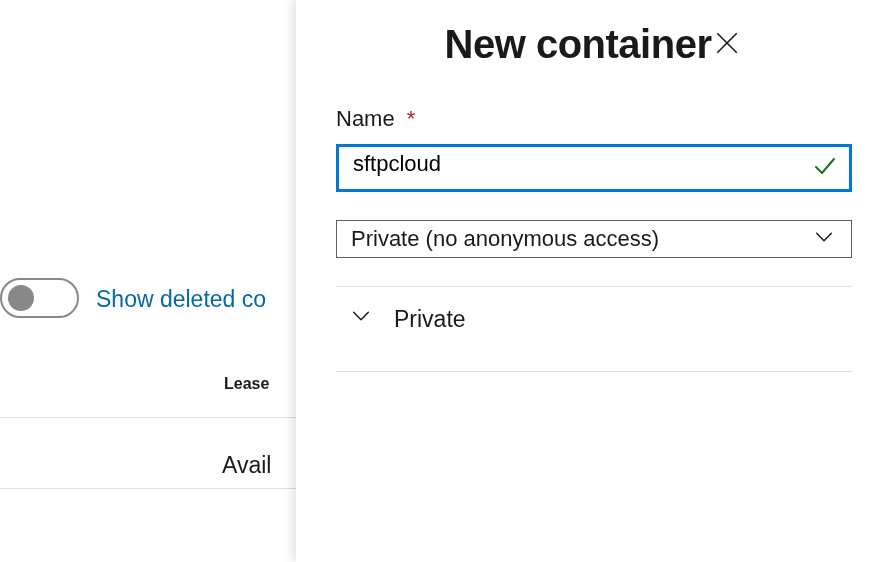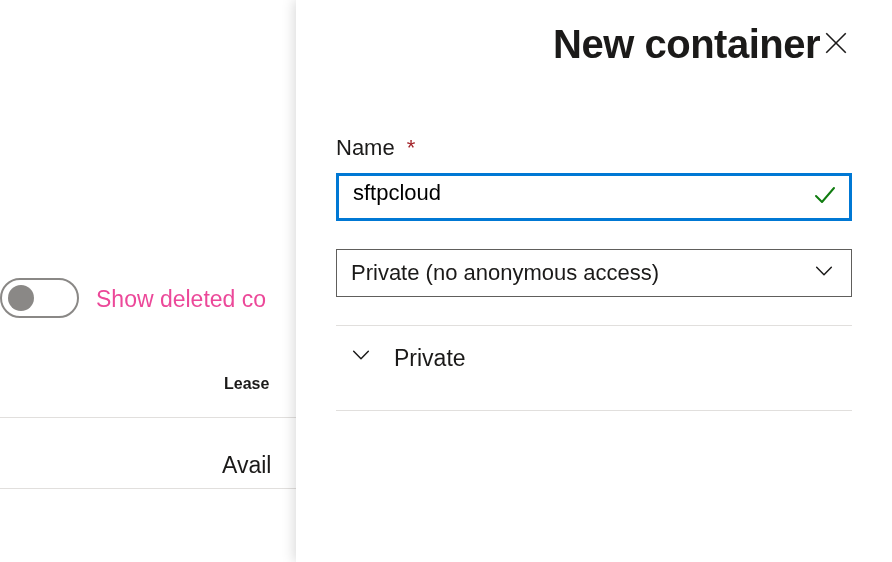--- a/index.html
+++ b/index.html
@@ -11,41 +11,41 @@
   .toggle {
     position: absolute; left: 0; top: 278px;
     width: 79px; height: 40px; border: 2px solid #8a8886; border-radius: 20px;
     background: #fff;
   }
   .toggle .knob {
     position: absolute; left: 6px; top: 50%; transform: translateY(-50%);
     width: 26px; height: 26px; border-radius: 50%; background: #8a8886;
   }
   .toggle-label {
-    position: absolute; left: 96px; top: 286px; font-size: 23px; color: #ec4899;
+    position: absolute; left: 96px; top: 286px; font-size: 23px; color: #0369a1;
   }
   .bg-table-header {
     position: absolute; left: 224px; top: 375px; font-size: 16px; font-weight: 600;
   }
   .bg-table-cell {
     position: absolute; left: 222px; top: 452px; font-size: 23px;
   }
   .bg-table-hr-top { position: absolute; left: 0; top: 417px; width: 310px; height: 1px; background: #e1dfdd; }
   .bg-table-hr-bot { position: absolute; left: 0; top: 488px; width: 310px; height: 1px; background: #e1dfdd; }
 
   
   .panel {
     position: absolute; left: 296px; top: 0; width: 596px; height: 562px;
     background: #fff;
     box-shadow: -2px 0 12px rgba(0,0,0,0.15);
     padding: 22px 40px 0 40px;
   }
   .panel-header {
-    display: flex; align-items: center; justify-content: flex-end;
-    margin-bottom: 68px;
+    display: flex; align-items: center; justify-content: center;
+    margin-bottom: 39px;
   }
   .panel-title {
     font-size: 40px; font-weight: 600; letter-spacing: -0.5px;
   }
   .close-btn {
     width: 32px; height: 32px; display: flex; align-items: center; justify-content: center;
     cursor: pointer; background: transparent; border: none;
   }
   .close-btn svg { width: 26px; height: 26px; }
 
@@ -66,21 +66,21 @@
     border: none; outline: none; width: 100%; font-size: 22px; font-family: inherit;
   }
   .valid-check {
     position: absolute; right: 12px; top: 50%; transform: translateY(-50%);
   }
   .valid-check svg { width: 24px; height: 24px; }
 
   .select-wrap {
     position: relative;
     border: 1px solid #605e5c;
-    height: 48px;
+    height: 38px;
     display: flex; align-items: center;
     padding: 0 46px 0 14px;
     cursor: pointer;
   }
   .select-value { font-size: 22px; }
   .select-chevron {
     position: absolute; right: 16px; top: 50%; transform: translateY(-50%);
   }
   .select-chevron svg { width: 22px; height: 22px; }
 

